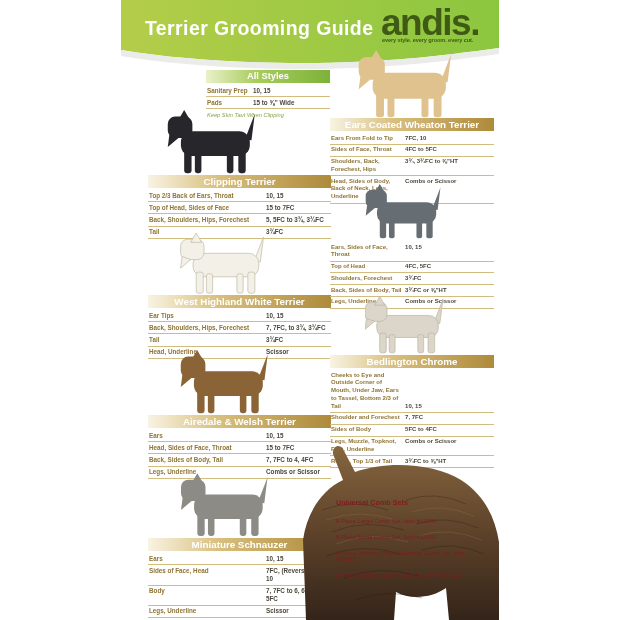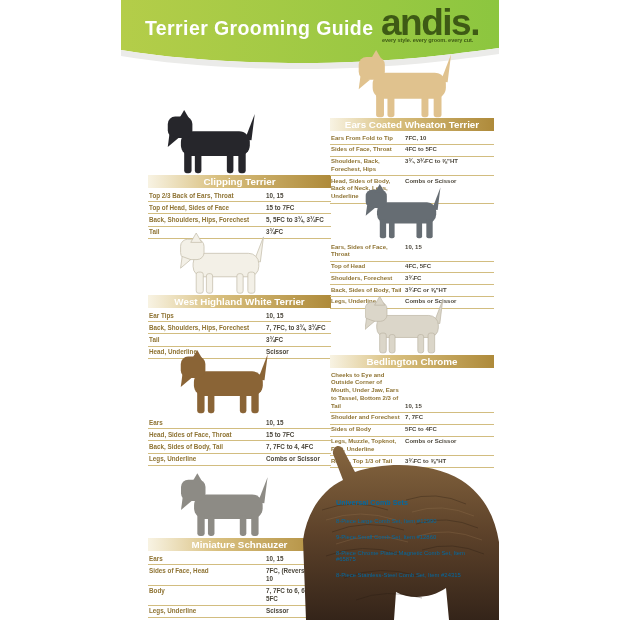--- a/index.html
+++ b/index.html
@@ -22,21 +22,21 @@
   .row{display:flex;align-items:flex-start;border-bottom:1px solid #d2bd80;padding:1.5px 2px 1.5px 1px;}
   .row.vbottom{align-items:flex-end;}
   .lbl{font-weight:700;color:#8f7434;font-size:6.3px;line-height:1.3;flex:0 0 var(--lw);padding-right:2px;}
   .val{font-weight:700;color:#4b463b;font-size:6.3px;line-height:1.3;flex:1;}
   .gtable.small .lbl,.gtable.small .val{font-size:6px;}
   .note{font-style:italic;color:#84a847;font-size:5.7px;padding:2.5px 1px;}
 
   .dog{position:absolute;}
   .photo{position:absolute;left:175px;top:440px;width:203px;height:180px;}
   .photo svg{position:absolute;left:0;top:0;}
-  .combs{position:absolute;left:40px;top:58px;color:#0369a1;width:150px;}
+  .combs{position:absolute;left:40px;top:58px;color:#7f1d1d;width:150px;}
   .combs .ctitle{font-size:7.2px;font-weight:700;margin-bottom:11px;}
   .combs .citem{font-size:5.9px;margin-bottom:10px;}
 </style>
 </head>
 <body>
 
 <svg width="0" height="0" style="position:absolute">
   <defs>
     <symbol id="dog-shape" viewBox="0 0 120 78">
       <polygon points="94,36 106,5 102,37"></polygon>
@@ -62,20 +62,34 @@
           <stop offset="1" stop-color="#8cc63f"></stop>
         </linearGradient>
       </defs>
       <path d="M0,0 H378 V48 C320,56 262,63 180,63 C110,63 48,58 0,50 Z" fill="url(#gr)"></path>
       <path d="M0,50 C48,58 110,63 180,63 C262,63 320,56 378,48 V54 C320,62 262,69 180,69 C110,69 48,64 0,56 Z" fill="#ebebe9"></path>
     </svg>
     <div class="poster-title">Terrier Grooming Guide</div>
     <div class="brand">andis.</div>
     <div class="tagline">every style. every groom. every cut.</div>
 
+    <div class="gtable" style="left:85px;top:70px;width:124px;--lw:38%;">
+      <div class="bar green">All Styles</div>
+      <div class="rows">
+        <div class="row">
+          <span class="lbl">Sanitary Prep</span>
+          <span class="val">10, 15</span>
+        </div>
+        <div class="row">
+          <span class="lbl">Pads</span>
+          <span class="val">15 to ⅝" Wide</span>
+        </div>
+      </div>
+      <div class="note">Keep Skin Taut When Clipping</div>
+    </div>
 
     <svg class="dog" style="left:46px;top:110px;width:100px;height:64px;">
       <use href="#dog-shape" fill="#26262b"></use>
     </svg>
 
     <div class="gtable" style="left:27px;top:175px;width:183px;--lw:65%;">
       <div class="bar gold">Clipping Terrier</div>
       <div class="rows">
         <div class="row">
             <span class="lbl">Top 2/3 Back of Ears, Throat</span>
@@ -120,20 +134,21 @@
             <span class="val">Scissor</span>
           </div>
       </div>
     </div>
 
     <svg class="dog" style="left:56px;top:350px;width:106px;height:64px;">
       <use href="#dog-shape" fill="#8a6436"></use>
     </svg>
 
     <div class="gtable" style="left:27px;top:415px;width:183px;--lw:65%;">
+      <div class="bar gold">Airedale &amp; Welsh Terrier</div>
       <div class="rows">
         <div class="row">
             <span class="lbl">Ears</span>
             <span class="val">10, 15</span>
           </div>
         <div class="row">
             <span class="lbl">Head, Sides of Face, Throat</span>
             <span class="val">15 to 7FC</span>
           </div>
         <div class="row">

